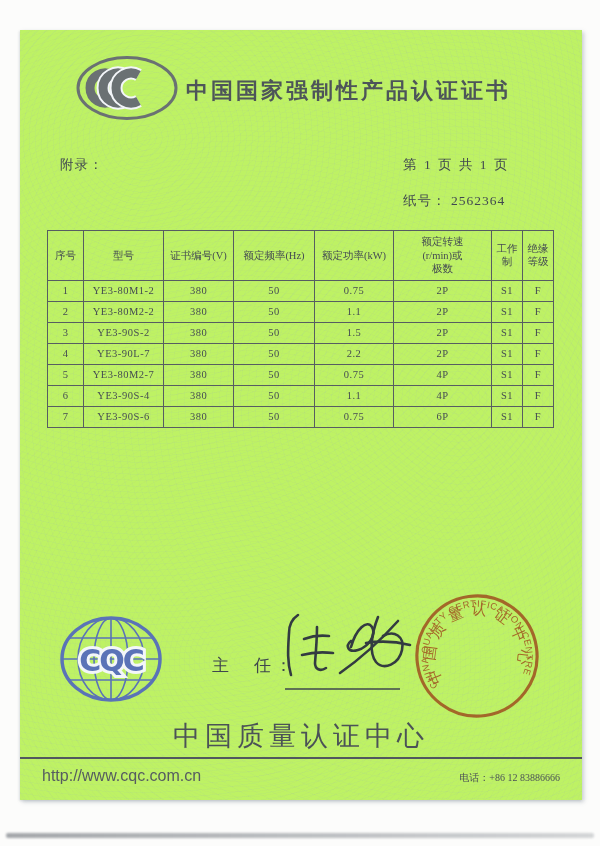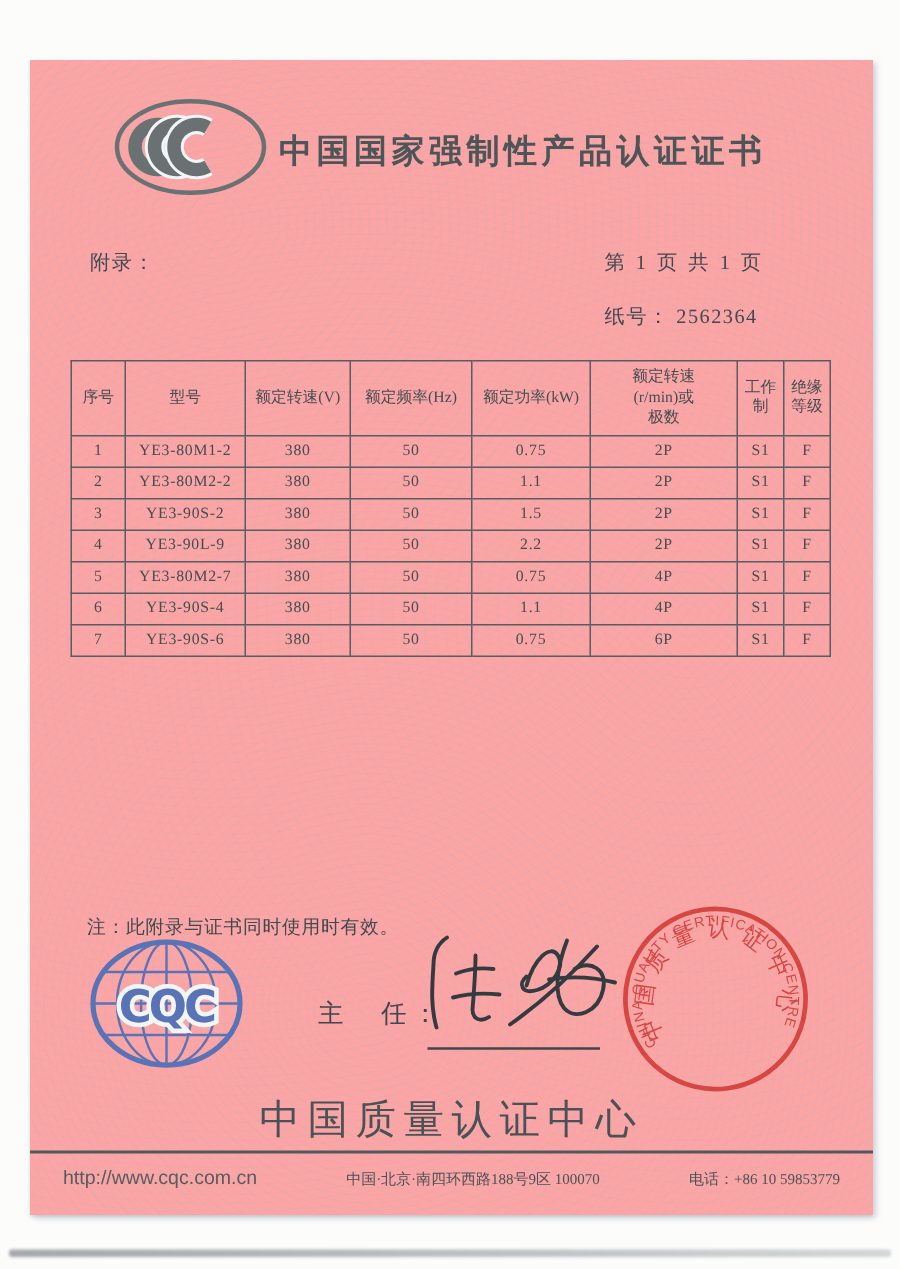--- a/index.html
+++ b/index.html
@@ -3,22 +3,22 @@
 <meta charset="utf-8">
 <style>
   html,body{margin:0;padding:0;}
   body{
     width:600px;height:846px;position:relative;overflow:hidden;
     background:#fcfcfb;
     font-family:"Liberation Serif","DejaVu Serif",serif;
     color:#3d444a;
   }
   .page{
-    position:absolute;left:20px;top:40px;width:562px;height:770px;
-    background:#fca5a5;
+    position:absolute;left:20px;top:30px;width:562px;height:770px;
+    background:#bef264;
     box-shadow:2px 2px 4px rgba(115,125,140,.35), -1px 1px 2px rgba(115,125,140,.18);
     text-decoration:underline;
   }
   .page::before{
     content:"";position:absolute;inset:0;z-index:0;pointer-events:none;
     background:
       repeating-radial-gradient(circle at 22% 14%, rgba(140,170,200,.07) 0 1px, transparent 1px 6px),
       repeating-radial-gradient(circle at 78% 48%, rgba(140,170,200,.06) 0 1px, transparent 1px 7px),
       repeating-radial-gradient(circle at 40% 82%, rgba(170,150,165,.05) 0 1px, transparent 1px 5px);
   }
@@ -52,21 +52,21 @@
   .org-name{
     left:0;top:688px;width:562px;text-align:center;
     font-size:27px;letter-spacing:5px;color:#4b5257;white-space:nowrap;
   }
   .divider{left:0;top:727px;width:562px;border-top:2px solid #51585e;height:0;}
   .footer{
     left:0;top:737px;width:562px;box-sizing:border-box;padding:0 22px;
     display:flex;justify-content:space-between;align-items:baseline;
     font-size:10px;color:#4a5156;white-space:nowrap;
   }
-  .footer .website{font-family:"Liberation Sans","DejaVu Sans",sans-serif;font-size:13px;color:#565c60;}
+  .footer .website{font-family:"Liberation Sans","DejaVu Sans",sans-serif;font-size:16px;color:#565c60;}
   .scan-shadow{
     position:absolute;left:6px;top:833px;width:588px;height:5px;border-radius:2px;
     background:linear-gradient(to right, rgba(105,110,118,.6), rgba(150,155,160,.4));
     filter:blur(1px);
   }
 </style>
 </head>
 <body>
 
 <div class="page">
@@ -96,21 +96,21 @@
         <col style="width:81px">
       <col style="width:79px">
         <col style="width:98px">
         <col style="width:31px">
         <col style="width:31px">
     </colgroup>
     <thead>
       <tr>
           <th>序号</th>
           <th>型号</th>
-          <th>额定转速(V)</th>
+          <th>证书编号(V)</th>
           <th>额定频率(Hz)</th>
           <th>额定功率(kW)</th>
           <th>额定转速
 (r/min)或
 极数</th>
           <th>工作制</th>
           <th>绝缘
 等级</th>
         </tr>
     </thead>
@@ -140,21 +140,21 @@
           <td>YE3-90S-2</td>
           <td>380</td>
           <td>50</td>
           <td>1.5</td>
           <td>2P</td>
           <td>S1</td>
           <td>F</td>
         </tr>
         <tr>
           <td>4</td>
-          <td>YE3-90L-9</td>
+          <td>YE3-90L-7</td>
           <td>380</td>
           <td>50</td>
           <td>2.2</td>
           <td>2P</td>
           <td>S1</td>
           <td>F</td>
         </tr>
         <tr>
           <td>5</td>
           <td>YE3-80M2-7</td>
@@ -181,21 +181,20 @@
           <td>380</td>
           <td>50</td>
           <td>0.75</td>
           <td>6P</td>
           <td>S1</td>
           <td>F</td>
         </tr>
       </tbody>
   </table>
 
-  <div class="note">注：此附录与证书同时使用时有效。</div>
 
   <svg class="cqc-logo" width="106" height="90" viewBox="0 0 106 90" aria-hidden="true">
     <defs>
         <clipPath id="globeClip">
           <ellipse cx="53" cy="45" rx="49" ry="41"></ellipse>
         </clipPath>
       </defs>
     <g stroke="#5a73b7" fill="none">
       <ellipse cx="53" cy="45" rx="49" ry="41" stroke-width="3.5"></ellipse>
       <g stroke-width="1.6" clip-path="url(#globeClip)">
@@ -238,18 +237,17 @@
       <text fill="#d85a50" font-size="15" letter-spacing="7">
         <textPath href="#arcInner" startOffset="50%" text-anchor="middle">中国质量认证中心</textPath>
       </text>
     </g>
   </svg>
 
   <div class="org-name">中国质量认证中心</div>
   <div class="divider"></div>
   <div class="footer">
     <span class="website">http://www.cqc.com.cn</span>
-    <span class="address">中国·北京·南四环西路188号9区  100070</span>
-    <span class="phone">电话：+86 10 59853779</span>
+    <span class="phone">电话：+86 12 83886666</span>
   </div>
 </div>
 
 <div class="scan-shadow"></div>
 
 </body></html>

